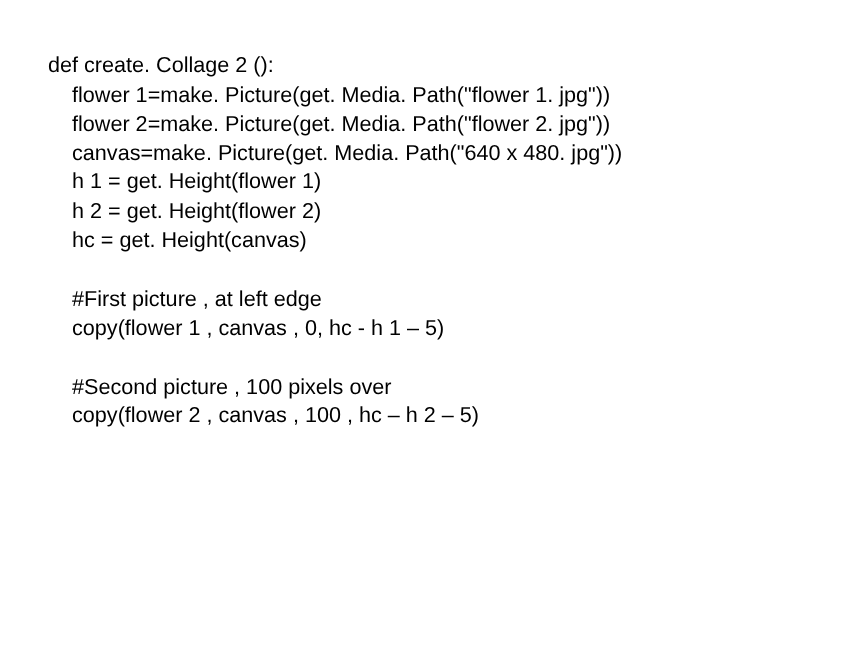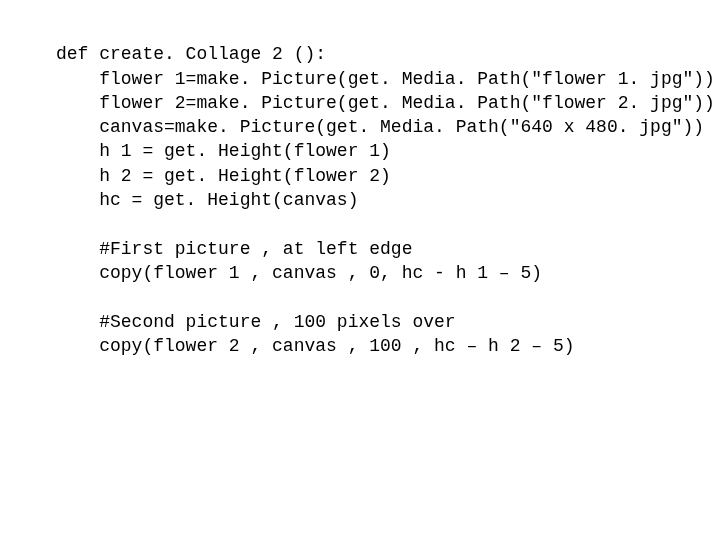--- a/index.html
+++ b/index.html
@@ -23,22 +23,21 @@
     font-weight: 400;
     padding-bottom: 6px;
     border-bottom: 2px solid #000000;
     margin-bottom: 24px;
     letter-spacing: 0.2px;
   }
   .code {
     font-size: 18px;
     line-height: 1.35;
     white-space: pre;
-    font-family: Liberation Mono, monospace;
-    margin-left: 16px;
+    font-family: Liberation Sans, sans-serif;
   }
 </style>
 </head>
 <body>
 
 <div class="slide">
   <div class="code">
 <span>def create. Collage 2 ():</span>
 <span>    flower 1=make. Picture(get. Media. Path("flower 1. jpg"))</span>
 <span>    flower 2=make. Picture(get. Media. Path("flower 2. jpg"))</span>

